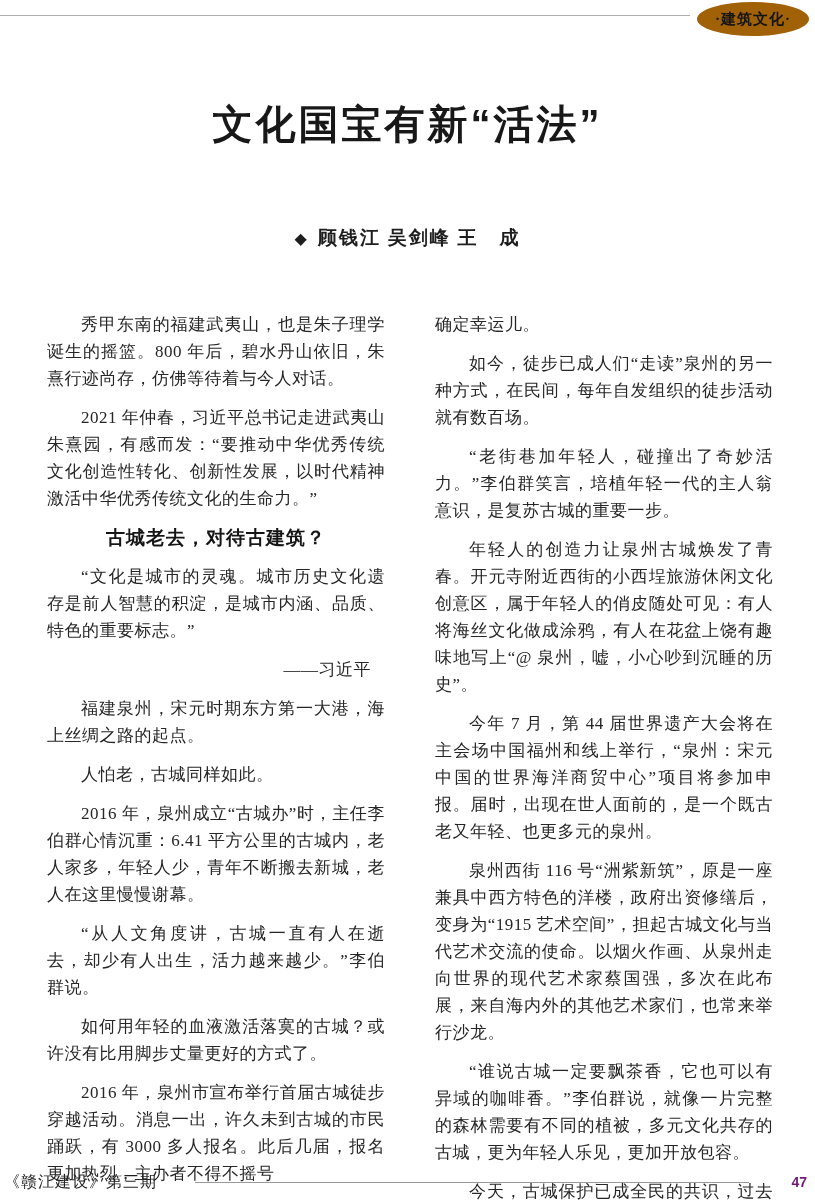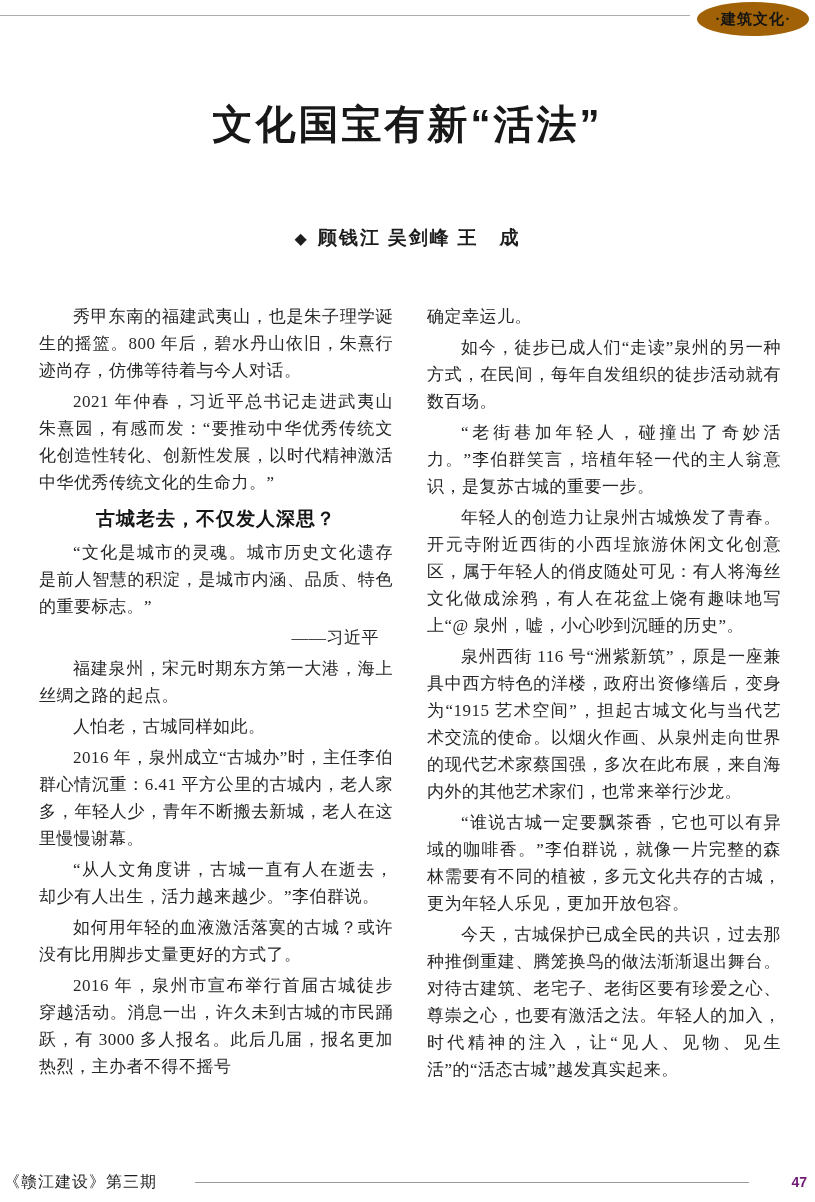--- a/index.html
+++ b/index.html
@@ -53,21 +53,21 @@
   .diamond { font-size: 16px; margin-right: 9px; }
   .columns {
     position: absolute;
     top: 299px; left: 35px;
     width: 750px;
     display: flex;
     gap: 26px;
   }
   .col { width: 362px; }
   .para {
-    margin: 4px;
+    margin: 12px;
     font-size: 17px;
     line-height: 27px;
     text-align: justify;
     text-indent: 2em;
     letter-spacing: 0.5px;
     color: #262626;
   }
   .para-continuation { text-indent: 0; }
   .para-heading {
     text-indent: 0;
@@ -125,21 +125,21 @@
   </div>
 
   <div class="columns">
     <div class="col">
 
         <p class="para para-body">秀甲东南的福建武夷山，也是朱子理学诞生的摇篮。800 年后，碧水丹山依旧，朱熹行迹尚存，仿佛等待着与今人对话。</p>
 
         <p class="para para-body">2021 年仲春，习近平总书记走进武夷山朱熹园，有感而发：“要推动中华优秀传统文化创造性转化、创新性发展，以时代精神激活中华优秀传统文化的生命力。”</p>
 
 
-        <p class="para para-heading">古城老去，不仅发人深思？</p>
+        <p class="para para-heading">古城老去，对待古建筑？</p>
 
         <p class="para para-body">“文化是城市的灵魂。城市历史文化遗存是前人智慧的积淀，是城市内涵、品质、特色的重要标志。”</p>
 
         <p class="para para-attribution">——习近平</p>
 
         <p class="para para-body">福建泉州，宋元时期东方第一大港，海上丝绸之路的起点。</p>
 
         <p class="para para-body">人怕老，古城同样如此。</p>
 
         <p class="para para-body">2016 年，泉州成立“古城办”时，主任李伯群心情沉重：6.41 平方公里的古城内，老人家多，年轻人少，青年不断搬去新城，老人在这里慢慢谢幕。</p>
@@ -153,20 +153,21 @@
     <div class="col">
 
         <p class="para para-continuation">确定幸运儿。</p>
 
         <p class="para para-body">如今，徒步已成人们“走读”泉州的另一种方式，在民间，每年自发组织的徒步活动就有数百场。</p>
 
         <p class="para para-body">“老街巷加年轻人，碰撞出了奇妙活力。”李伯群笑言，培植年轻一代的主人翁意识，是复苏古城的重要一步。</p>
 
         <p class="para para-body">年轻人的创造力让泉州古城焕发了青春。开元寺附近西街的小西埕旅游休闲文化创意区，属于年轻人的俏皮随处可见：有人将海丝文化做成涂鸦，有人在花盆上饶有趣味地写上“@ 泉州，嘘，小心吵到沉睡的历史”。</p>
 
+        <p class="para para-body">今年 7 月，第 44 届世界遗产大会将在主会场中国福州和线上举行，“泉州：宋元中国的世界海洋商贸中心”项目将参加申报。届时，出现在世人面前的，是一个既古老又年轻、也更多元的泉州。</p>
 
         <p class="para para-body">泉州西街 116 号“洲紫新筑”，原是一座兼具中西方特色的洋楼，政府出资修缮后，变身为“1915 艺术空间”，担起古城文化与当代艺术交流的使命。以烟火作画、从泉州走向世界的现代艺术家蔡国强，多次在此布展，来自海内外的其他艺术家们，也常来举行沙龙。</p>
 
         <p class="para para-body">“谁说古城一定要飘茶香，它也可以有异域的咖啡香。”李伯群说，就像一片完整的森林需要有不同的植被，多元文化共存的古城，更为年轻人乐见，更加开放包容。</p>
 
         <p class="para para-body">今天，古城保护已成全民的共识，过去那种推倒重建、腾笼换鸟的做法渐渐退出舞台。对待古建筑、老宅子、老街区要有珍爱之心、尊崇之心，也要有激活之法。年轻人的加入，时代精神的注入，让“见人、见物、见生活”的“活态古城”越发真实起来。</p>
       </div>
   </div>
 
   <div class="footer">

